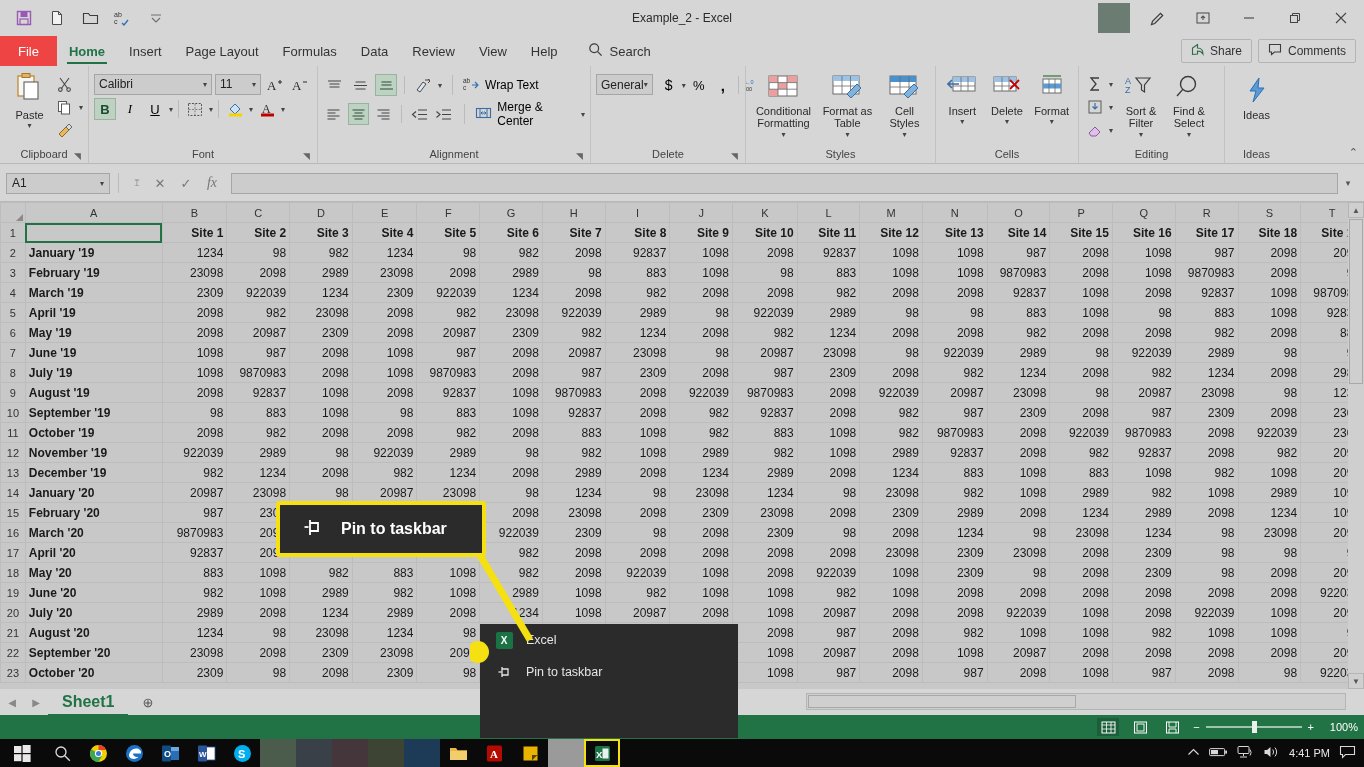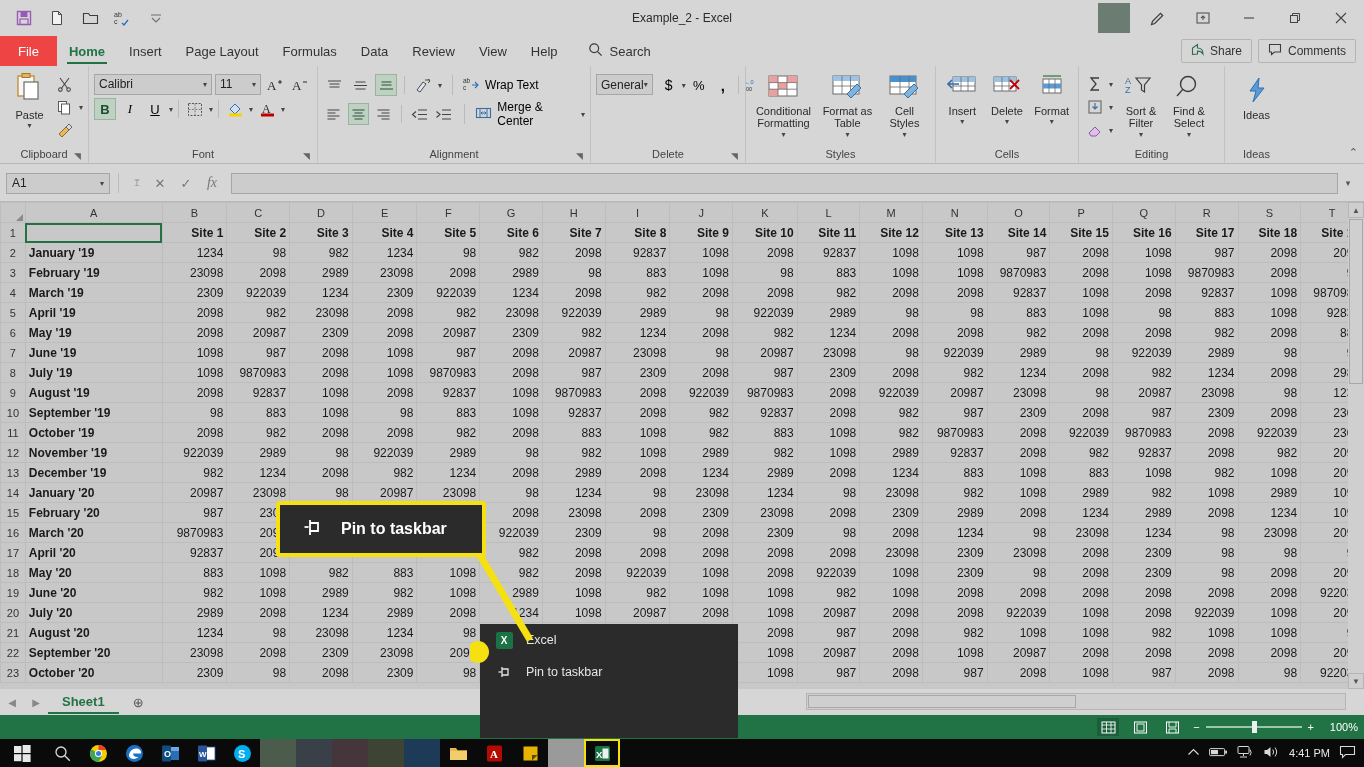--- a/index.html
+++ b/index.html
@@ -108,21 +108,21 @@
 
   
   .vsb { position: absolute; top: 202px; right: 0; width: 16px; height: 487px; background: #cfcfcf; }
   .vsb .arr { width: 16px; height: 16px; display: flex; align-items: center; justify-content: center; font-size: 8px; color: #555; background: #cfcfcf; border: 1px solid #b5b5b5; }
   .vsb .thumb { position: absolute; top: 17px; left: 1px; width: 14px; height: 165px; background: #cfcfcf; border: 1px solid #a8a8a8; }
   .vsb .arr.bot { position: absolute; bottom: 0; }
 
   
   .sheetbar { position: absolute; top: 689px; left: 0; width: 1364px; height: 26px; background: #d6d6d6; display: flex; align-items: center; }
   .navarr { width: 24px; text-align: center; color: #888; font-size: 10px; }
-  .stab { font-size: 13px; font-weight: bold; color: #217346; background: #d6d6d6; border-bottom: 2px solid #217346; padding: 4px 14px 3px; }
+  .stab { font-size: 16px; font-weight: bold; color: #217346; background: #d6d6d6; border-bottom: 2px solid #217346; padding: 4px 14px 3px; }
   .addsheet { margin-left: 14px; color: #555; font-size: 13px; }
   .hsb { position: absolute; right: 18px; top: 693px; width: 540px; height: 17px; background: #cfcfcf; border: 1px solid #b5b5b5; }
   .hsb .thumb { position: absolute; left: 1px; top: 1px; width: 268px; height: 13px; background: #cfcfcf; border: 1px solid #a8a8a8; }
   .hsb-split { position: absolute; left: 818px; top: 694px; font-size: 11px; color: #777; }
 
   
   .statusbar { position: absolute; top: 715px; left: 0; width: 1364px; height: 24px; background: #217346; display: flex; align-items: center; color: #fff; }
   .sb-right { position: absolute; right: 6px; display: flex; align-items: center; gap: 10px; }
   .viewbtn { width: 22px; height: 18px; display: flex; align-items: center; justify-content: center; font-size: 12px; color: #fff; }
   .viewbtn.on { background: #1b5e3a; }

